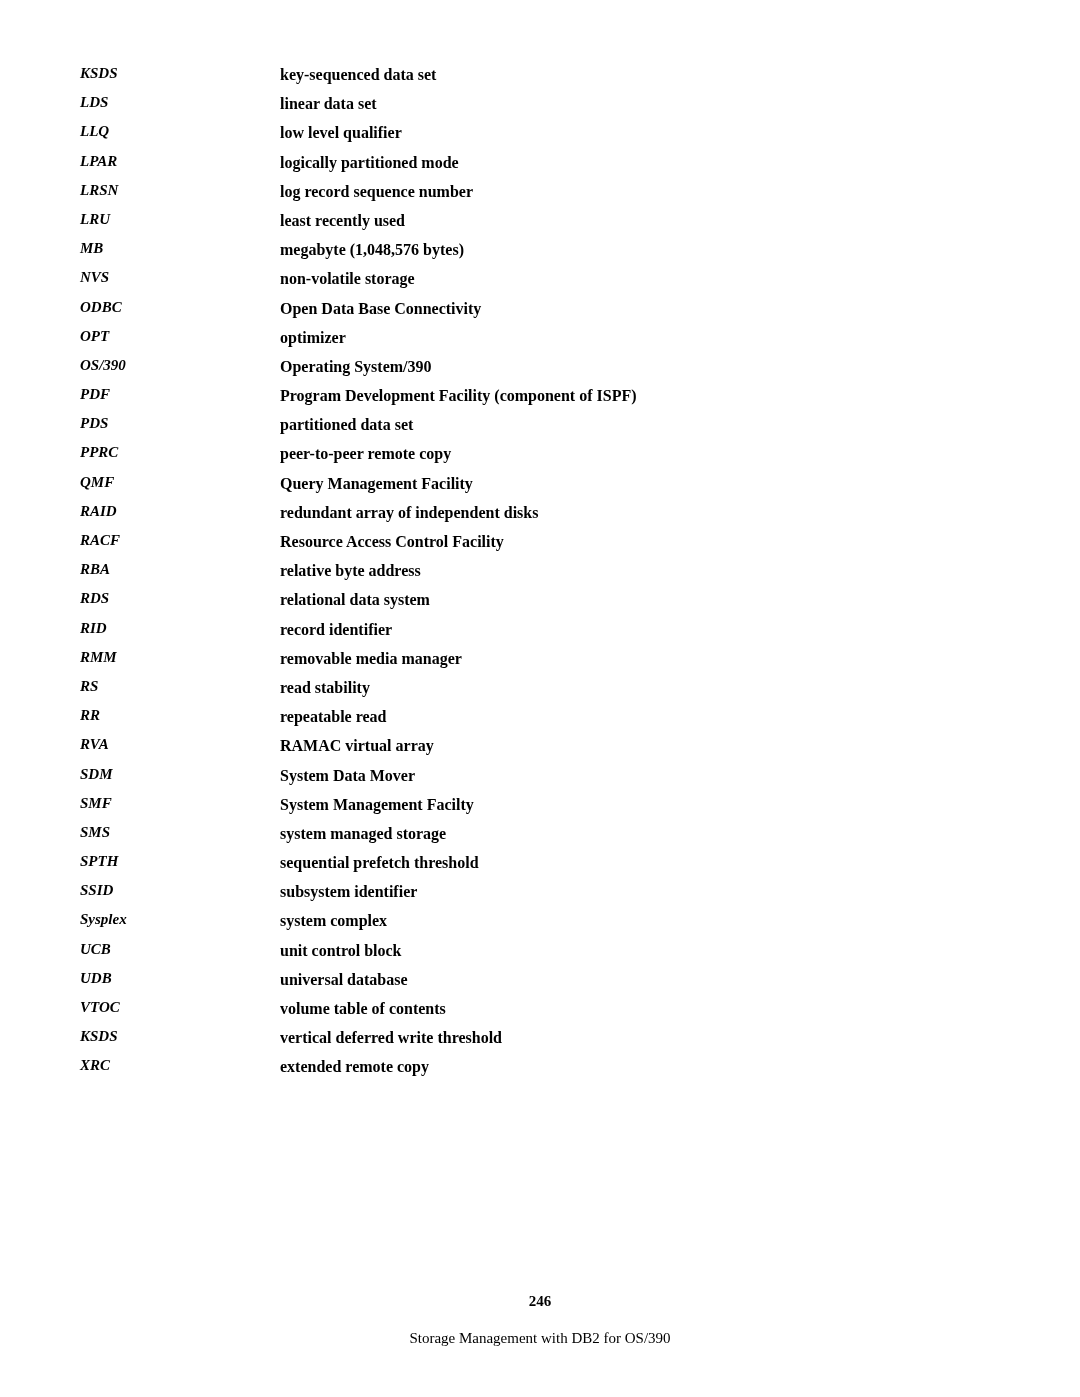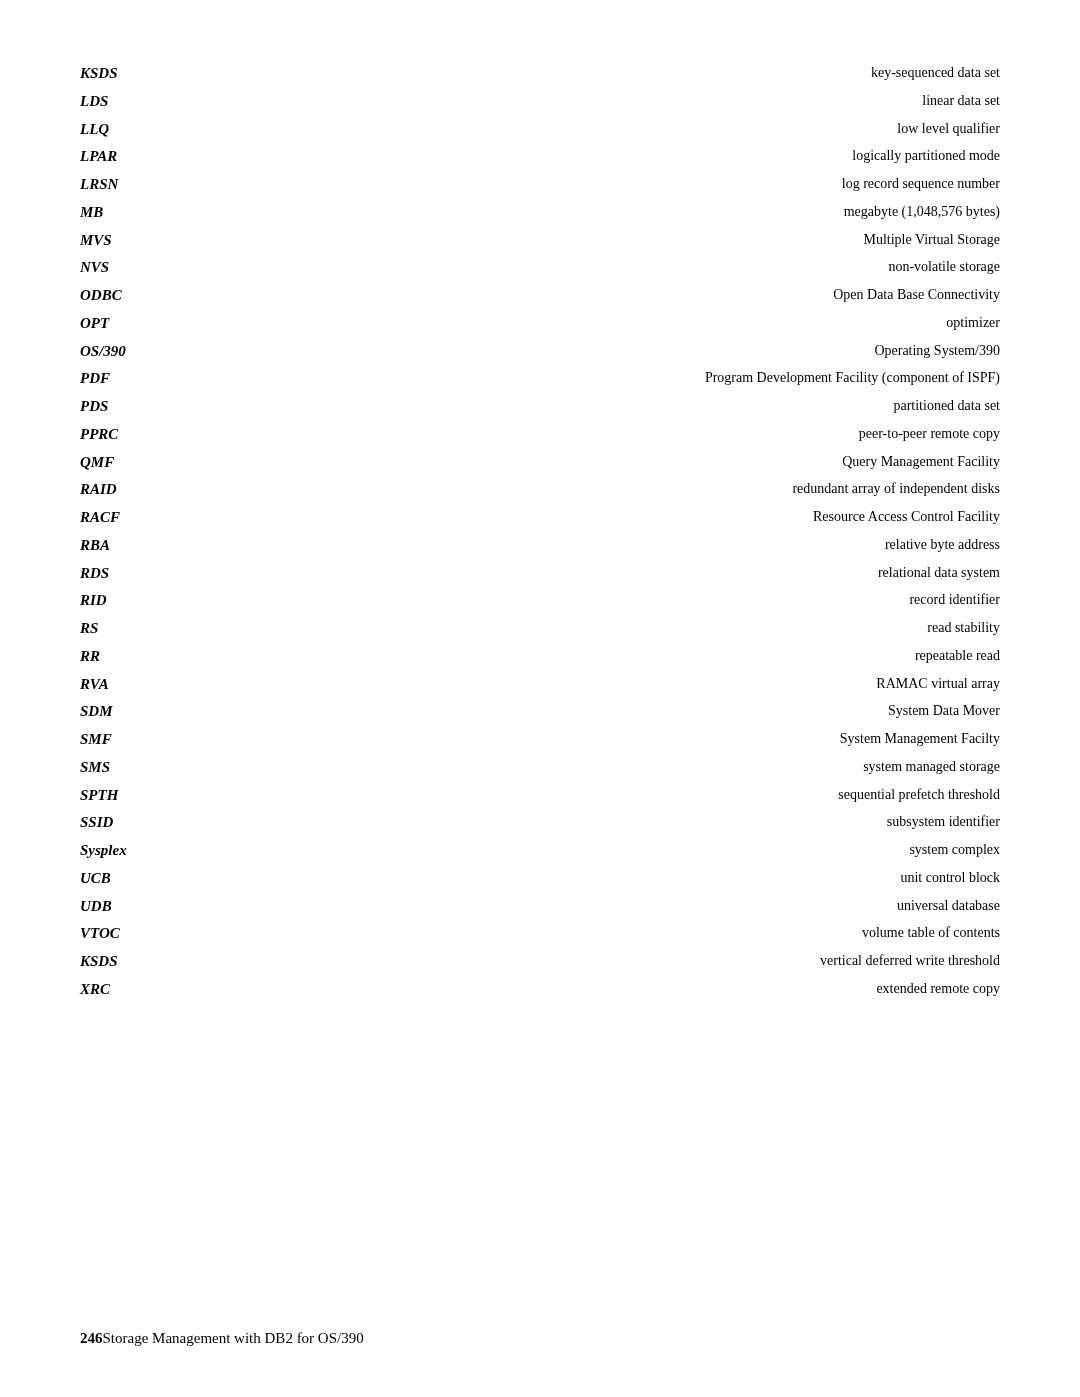--- a/index.html
+++ b/index.html
@@ -38,34 +38,35 @@
     .glossary-table td.term {
       width: 200px;
       font-weight: bold;
       font-style: italic;
       font-size: 15px;
       padding-right: 20px;
       white-space: nowrap;
     }
 
     .glossary-table td.definition {
-      font-size: 14px;
+      font-size: 16px;
       font-style: normal;
-      font-weight: normal;
-      text-align: right;
+      font-weight: bold;
     }
 
     .footer {
       position: absolute;
       bottom: 50px;
       left: 80px;
       right: 80px;
       display: flex;
       align-items: center;
+      gap: 20px;
       border-top: none;
+      flex-direction: column;
     }
 
     .footer-page {
       font-size: 15px;
       font-weight: bold;
     }
 
     .footer-text {
       font-size: 15px;
     }
@@ -90,28 +91,28 @@
         </tr>
         <tr>
           <td class="term">LPAR</td>
           <td class="definition">logically partitioned mode</td>
         </tr>
         <tr>
           <td class="term">LRSN</td>
           <td class="definition">log record sequence number</td>
         </tr>
         <tr>
+          <td class="term">LRU</td>
+          <td class="definition">least recently used</td>
+        </tr>
+        <tr>
           <td class="term">MB</td>
           <td class="definition">megabyte (1,048,576 bytes)</td>
         </tr>
         <tr>
-          <td class="term">MVS</td>
-          <td class="definition">Multiple Virtual Storage</td>
-        </tr>
-        <tr>
           <td class="term">NVS</td>
           <td class="definition">non-volatile storage</td>
         </tr>
         <tr>
           <td class="term">ODBC</td>
           <td class="definition">Open Data Base Connectivity</td>
         </tr>
         <tr>
           <td class="term">OPT</td>
           <td class="definition">optimizer</td>
@@ -148,20 +149,24 @@
           <td class="term">RBA</td>
           <td class="definition">relative byte address</td>
         </tr>
         <tr>
           <td class="term">RDS</td>
           <td class="definition">relational data system</td>
         </tr>
         <tr>
           <td class="term">RID</td>
           <td class="definition">record identifier</td>
+        </tr>
+        <tr>
+          <td class="term">RMM</td>
+          <td class="definition">removable media manager</td>
         </tr>
         <tr>
           <td class="term">RS</td>
           <td class="definition">read stability</td>
         </tr>
         <tr>
           <td class="term">RR</td>
           <td class="definition">repeatable read</td>
         </tr>
         <tr>

